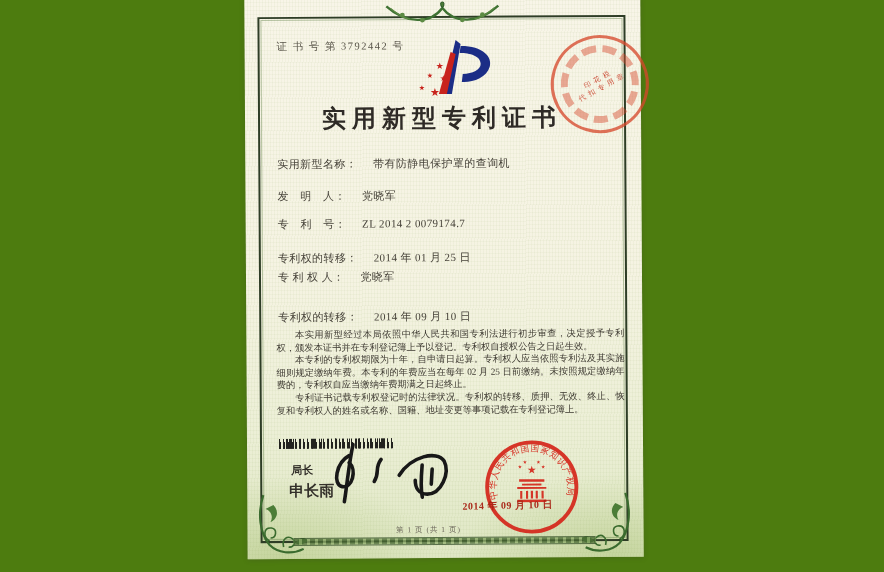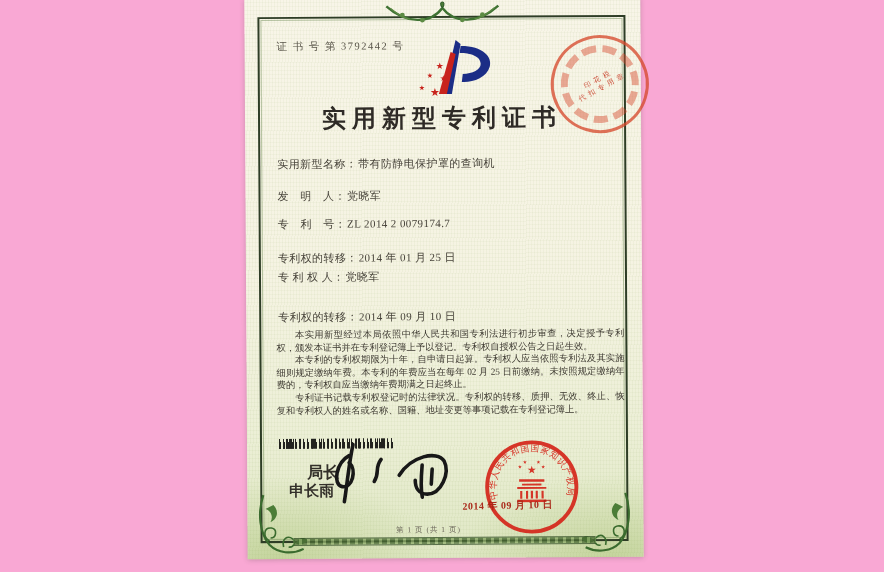--- a/index.html
+++ b/index.html
@@ -1,16 +1,16 @@
 <!DOCTYPE html>
 <html><head>
 <meta charset="utf-8">
 <style>
   html,body{margin:0;padding:0;}
-  .stage{position:relative;width:884px;height:572px;background:#f9a8d4;overflow:hidden;
+  .stage{position:relative;width:884px;height:572px;background:#4d7c0f;overflow:hidden;
          font-family:"Liberation Serif","DejaVu Serif",serif;color:#3c3830;}
   .sheet{position:absolute;left:246px;top:-2px;width:396px;height:560px;
          background:
            radial-gradient(220px 120px at 8% 100%, rgba(164,190,110,.45), rgba(164,190,110,0) 70%),
            radial-gradient(220px 120px at 92% 100%, rgba(164,190,110,.45), rgba(164,190,110,0) 70%),
            linear-gradient(180deg,#f8f5e8 0%,#f5f3e2 50%,#ecefd6 78%,#dfe7c4 100%);
          box-shadow:0 1px 5px rgba(60,60,50,.25);
          transform:rotate(-0.35deg);transform-origin:50% 50%;}
   .texture{position:absolute;inset:0;pointer-events:none;
          background:
@@ -20,30 +20,30 @@
   .frame::before{content:"";position:absolute;inset:1px;border:1px solid rgba(100,130,75,.45);}
   .ornament{position:absolute;pointer-events:none;}
   .bottom-band{position:absolute;left:46px;right:48px;bottom:13px;height:6px;opacity:.75;
          border-top:1.5px solid #2e4a22;border-bottom:1px solid #2e4a22;
          background:repeating-linear-gradient(90deg,#4a6b34 0 5px,#8fae6b 5px 8px);}
   .cert-no{position:absolute;left:32px;top:41px;font-size:10.5px;letter-spacing:1.5px;color:#5a564b;}
   .logo{position:absolute;left:170px;top:38px;width:80px;height:66px;}
   .title{position:absolute;left:13px;right:15px;top:104px;text-align:center;
          font-size:24px;font-weight:bold;letter-spacing:6px;color:#2e2a26;}
   .field{position:absolute;left:32px;font-size:11px;color:#47433a;letter-spacing:.4px;white-space:nowrap;}
-  .field .lab{margin-right:1px;}
+  .field .lab{margin-right:16px;}
   .f0{top:158px}.f1{top:190px}.f2{top:218px}.f3{top:252px}.f4{top:271px}.f5{top:311px}
   .body-text{position:absolute;left:30px;right:18px;top:330px;font-size:9.3px;line-height:12.6px;
          text-align:justify;color:#3d3931;}
   .body-text p{margin:0;text-indent:2em;}
   .barcode{position:absolute;left:32px;top:440px;width:115px;height:10px;background:
            repeating-linear-gradient(90deg,#23231f 0 1.5px,transparent 1.5px 4px),
            repeating-linear-gradient(90deg,#23231f 0 1px,transparent 1px 7px),
            repeating-linear-gradient(90deg,transparent 0 10px,#23231f 10px 12px,transparent 12px 23px);}
-  .signer-title{position:absolute;left:60px;top:464px;font-size:16px;font-weight:bold;color:#33302a;}
+  .signer-title{position:absolute;left:44px;top:464px;font-size:11px;font-weight:bold;color:#33302a;}
   .signer-name{position:absolute;left:42px;top:483px;font-size:15px;font-weight:bold;color:#33302a;}
   .signature{position:absolute;left:72px;top:441px;width:140px;height:70px;}
   .office-seal{position:absolute;left:236px;top:441px;width:97px;height:97px;opacity:.93;}
   .seal-date{position:absolute;left:215px;top:501px;font-size:10px;font-weight:bold;letter-spacing:.5px;
          color:rgba(168,35,20,.95);transform:rotate(-1deg);white-space:nowrap;}
   .agency-seal{position:absolute;left:306px;top:38px;width:92px;height:92px;border-radius:50%;
          border:3px solid rgba(214,72,44,.85);transform:rotate(-28deg);opacity:.9;
          display:flex;flex-direction:column;align-items:center;justify-content:center;}
   .agency-seal::before{content:"";position:absolute;inset:7px;border-radius:50%;
          border:7px dashed rgba(214,72,44,.5);}

